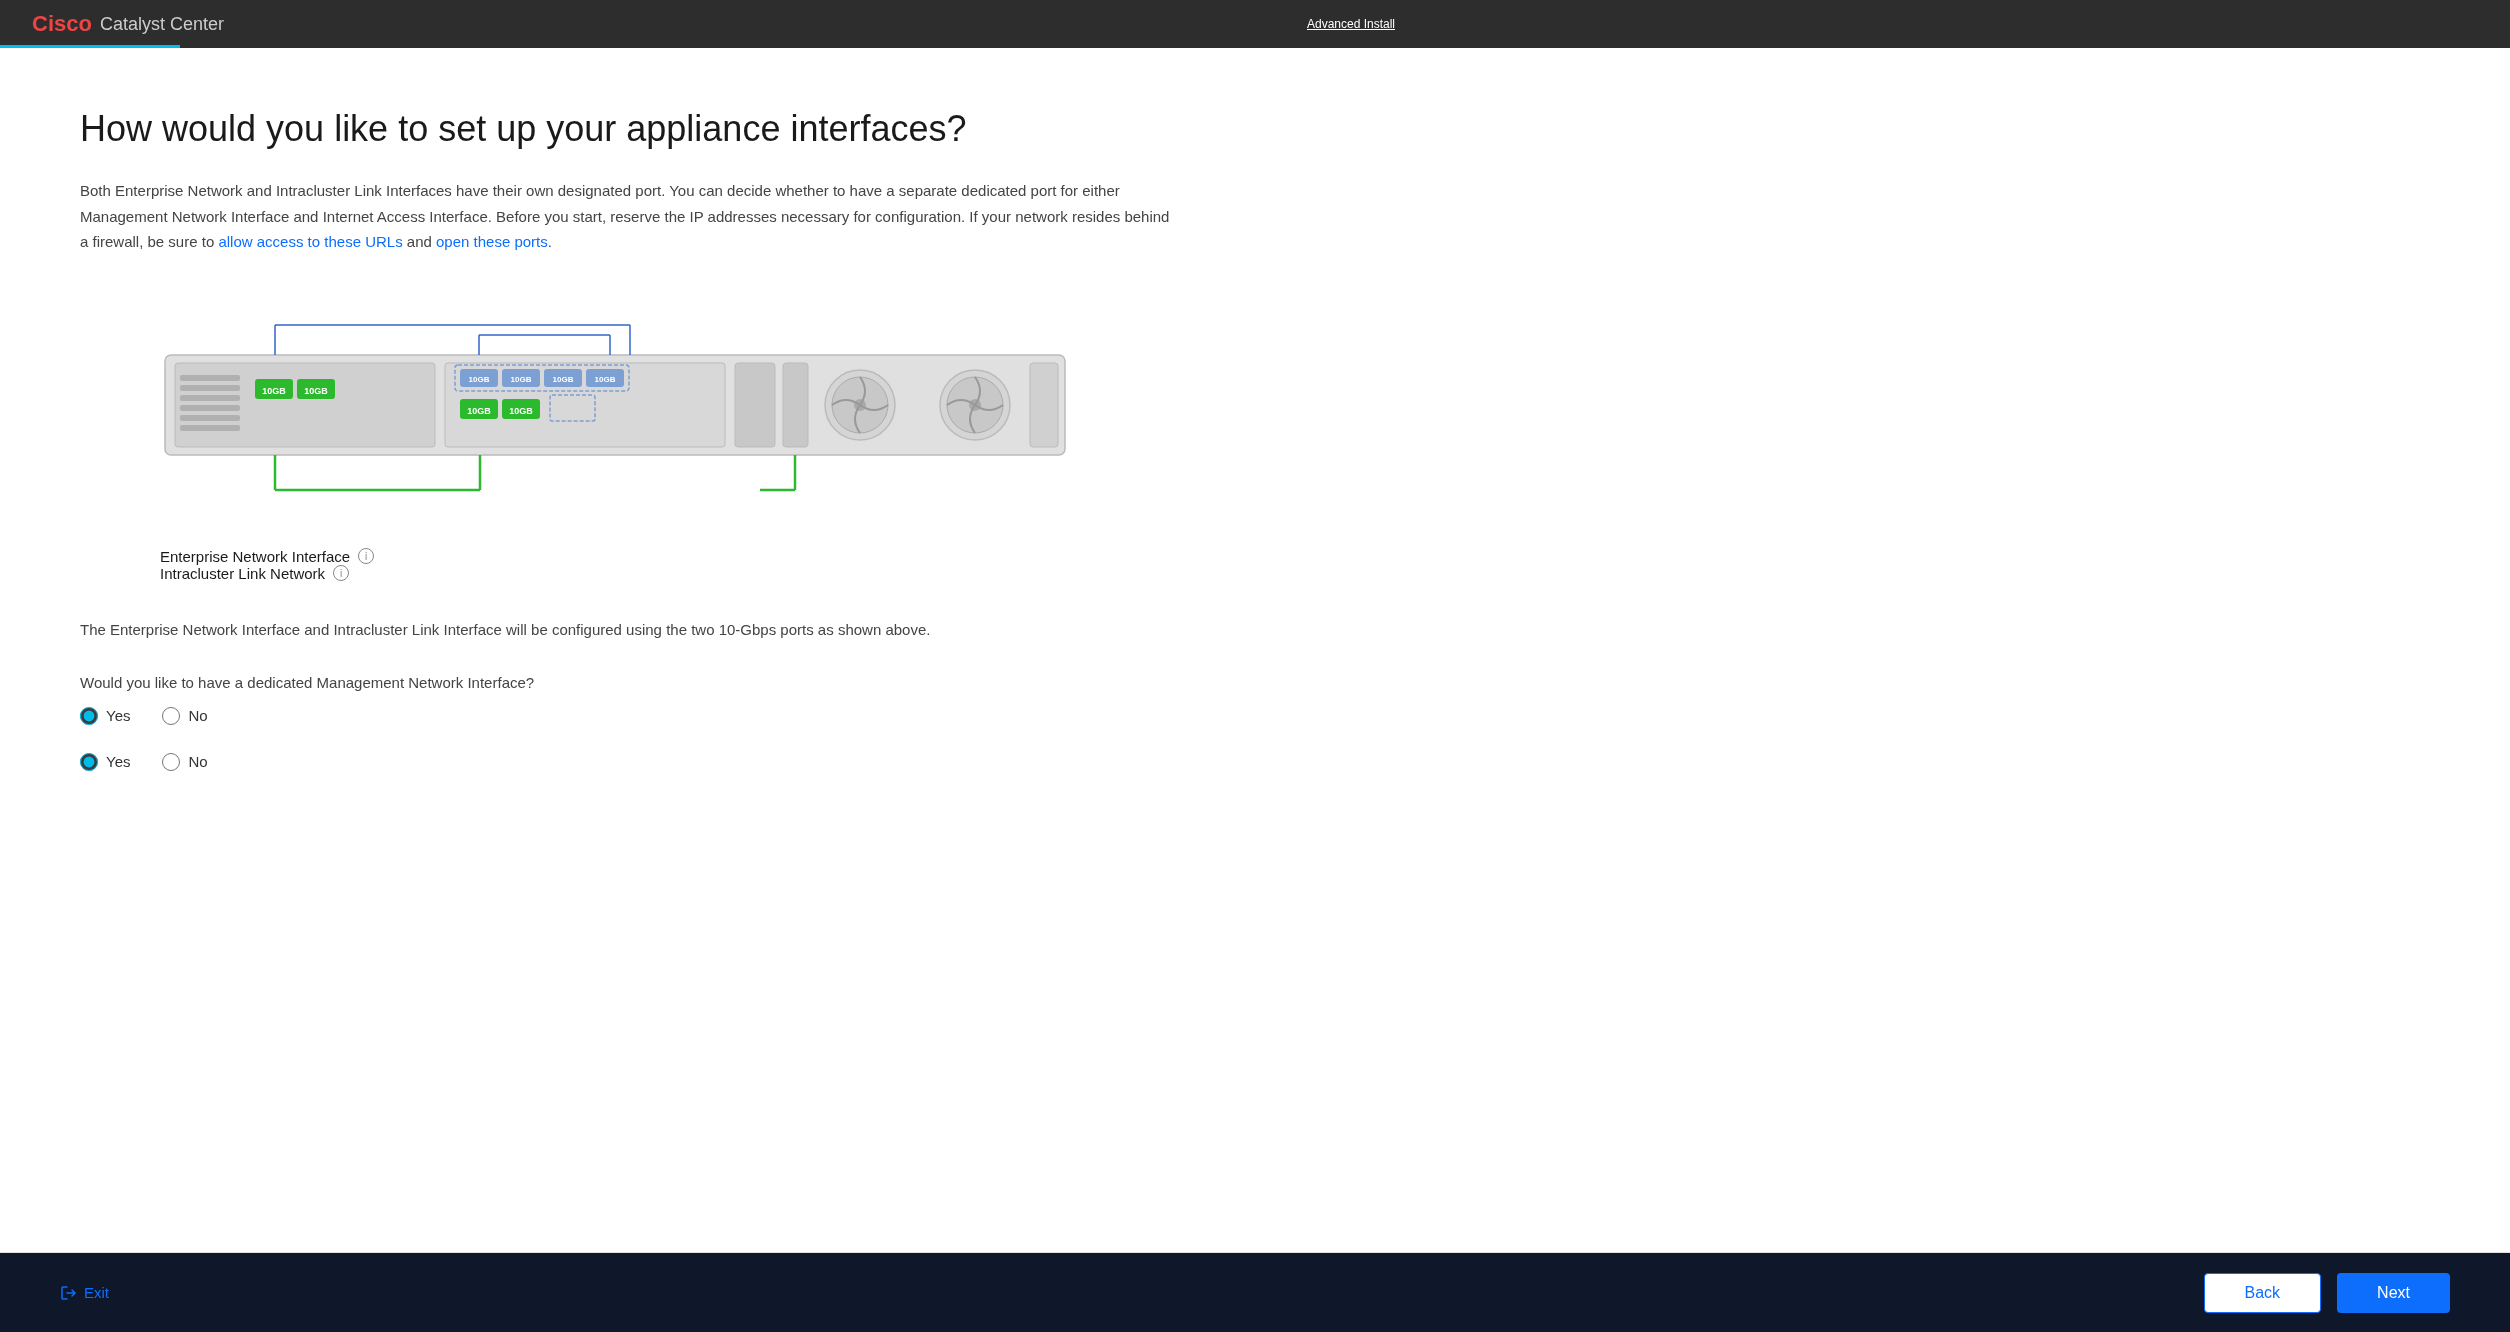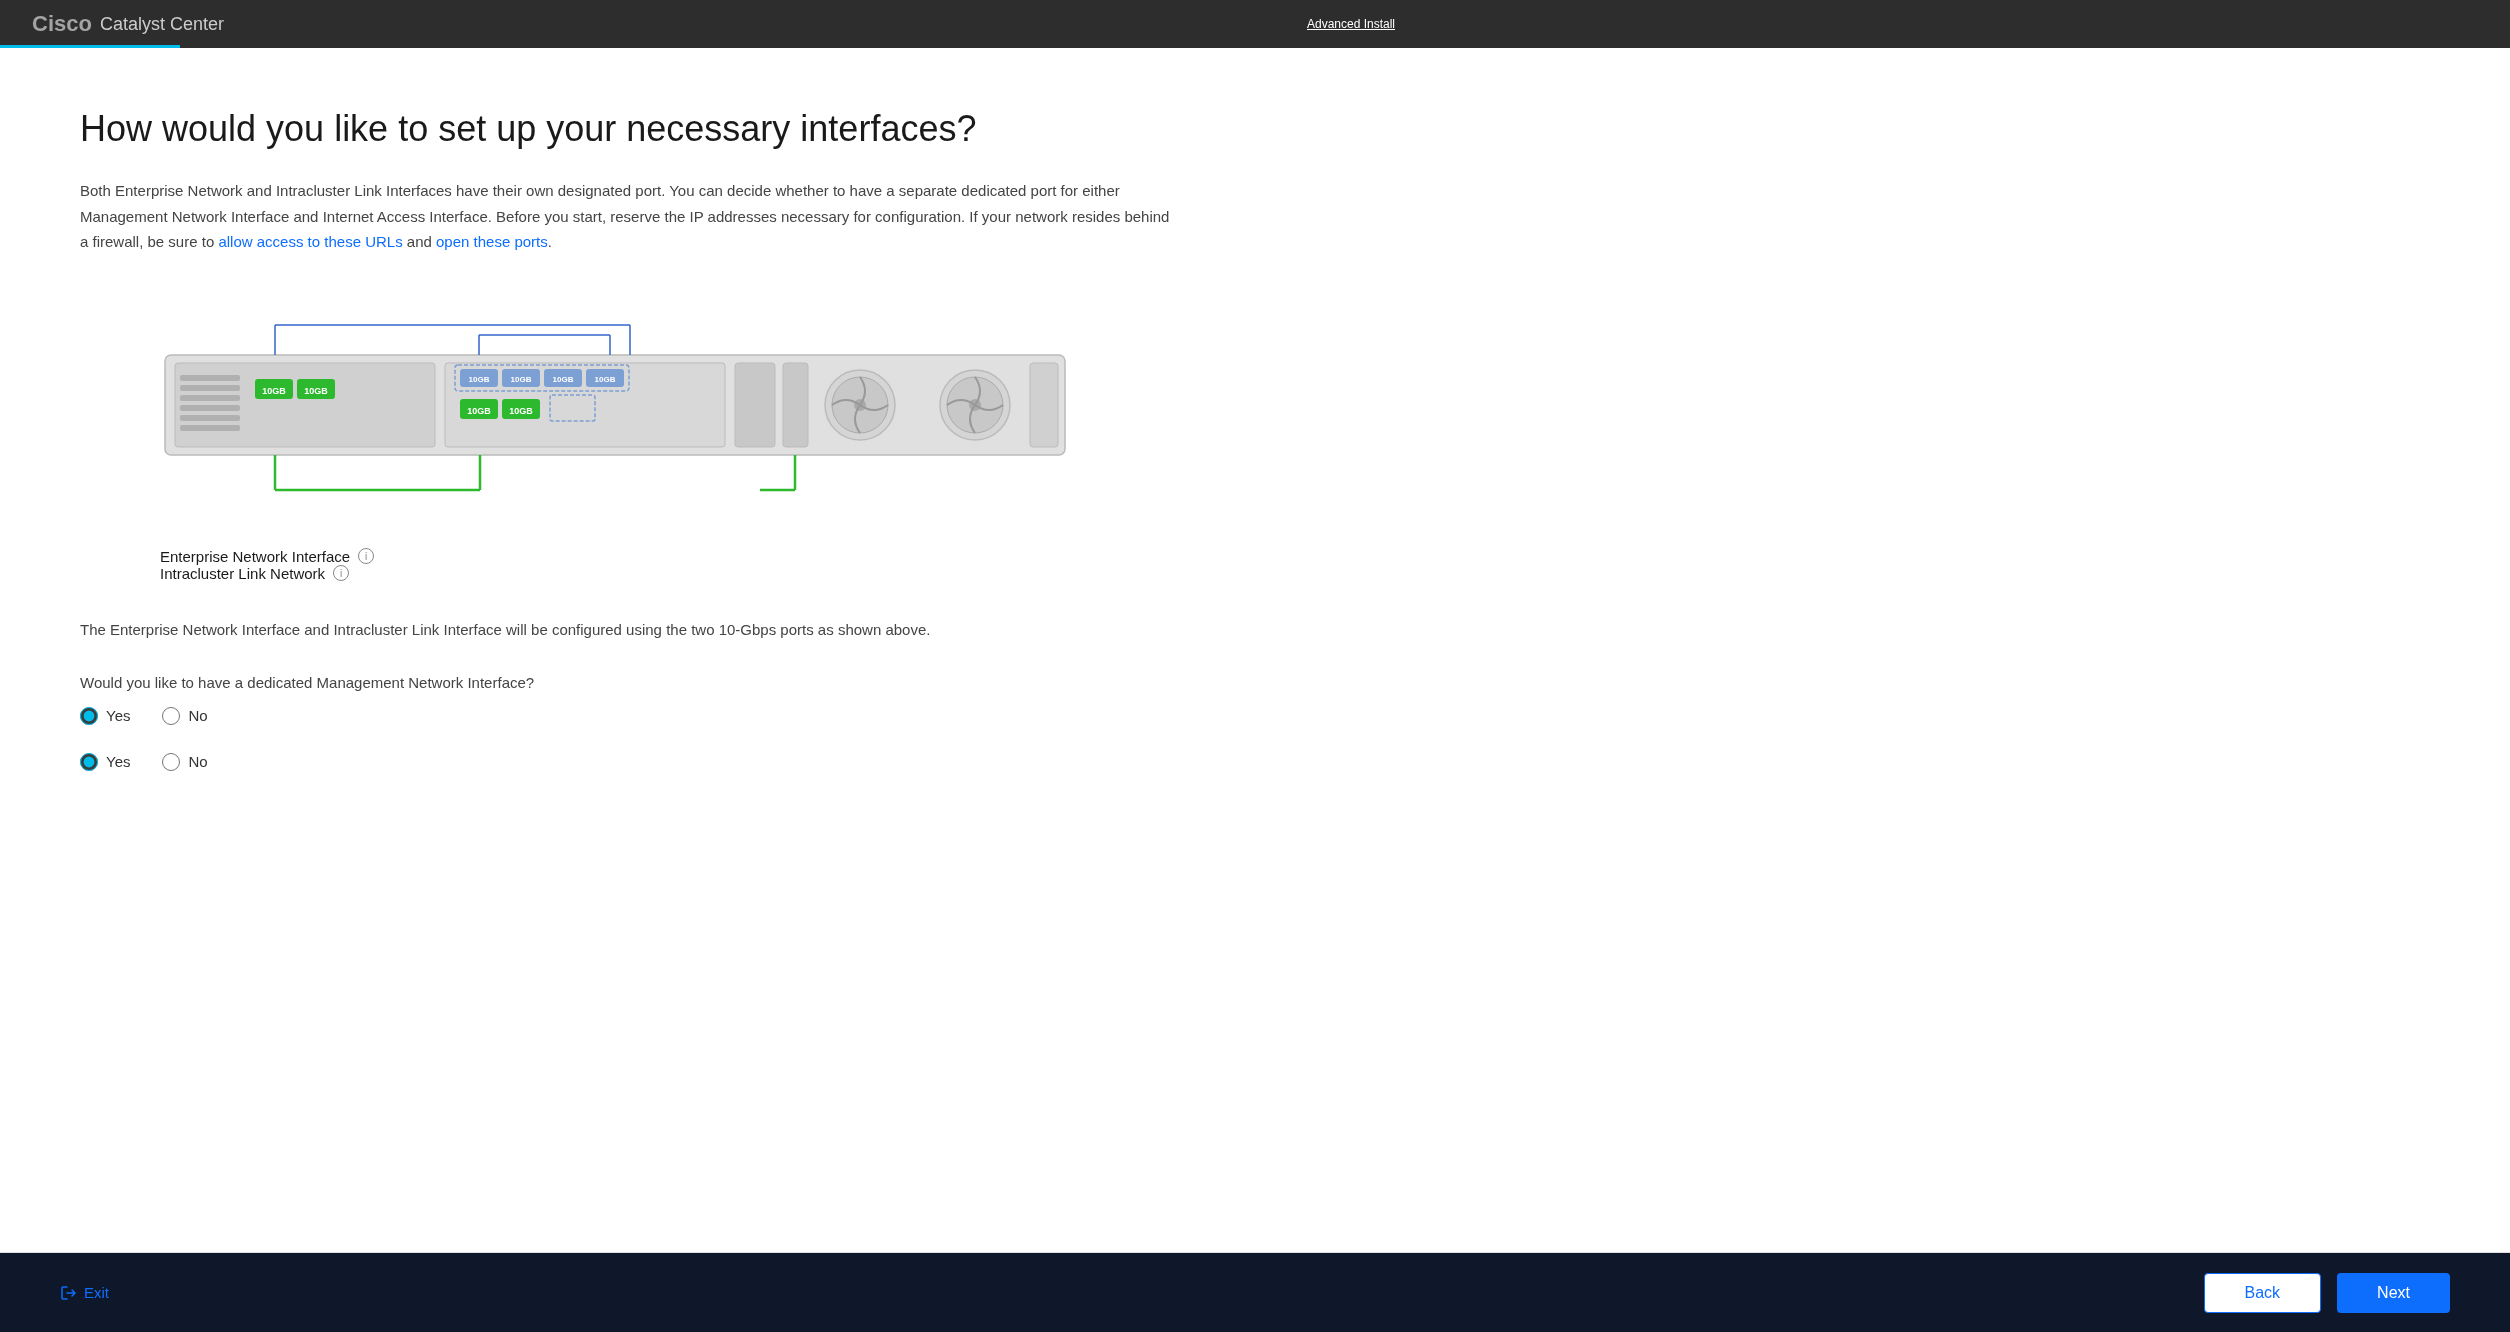--- a/index.html
+++ b/index.html
@@ -34,21 +34,21 @@
       background: #00bceb;
     }
     .header-logo {
       display: flex;
       align-items: center;
       gap: 8px;
       color: #fff;
       font-size: 18px;
     }
     .header-logo-cisco {
-      color: #a3a3a3;
+      color: #ef4444;
       font-weight: 700;
       font-size: 22px;
     }
     .header-logo-text {
       color: #ccc;
       font-size: 18px;
       font-weight: 300;
     }
     .header-title {
       color: #fff;
@@ -242,21 +242,21 @@
   <div class="header-logo">
     <span class="header-logo-cisco">Cisco</span>
     <span class="header-logo-text">Catalyst Center</span>
   </div>
   <div class="header-title">Advanced Install</div>
   <div></div>
 </div>
 
 <div class="main-content">
 
-  <h1 class="page-heading">How would you like to set up your necessary interfaces?</h1>
+  <h1 class="page-heading">How would you like to set up your appliance interfaces?</h1>
 
   <p class="description">
     <span>Both Enterprise Network and Intracluster Link Interfaces have their own designated port. You can decide whether to have a separate dedicated port for either Management Network Interface and Internet Access Interface. Before you start, reserve the IP addresses necessary for configuration. If your network resides behind a firewall, be sure to </span><a href="#">allow access to these URLs</a><span> and </span><a href="#">open these ports</a><span>.</span>
   </p>
 
 
   <div class="diagram-svg-wrapper">
     <svg width="1100" height="230" viewBox="0 0 1100 230" xmlns="http://www.w3.org/2000/svg">
 
       <rect x="85" y="60" width="900" height="100" rx="6" ry="6" fill="#e0e0e0" stroke="#bbb" stroke-width="1.5"></rect>

